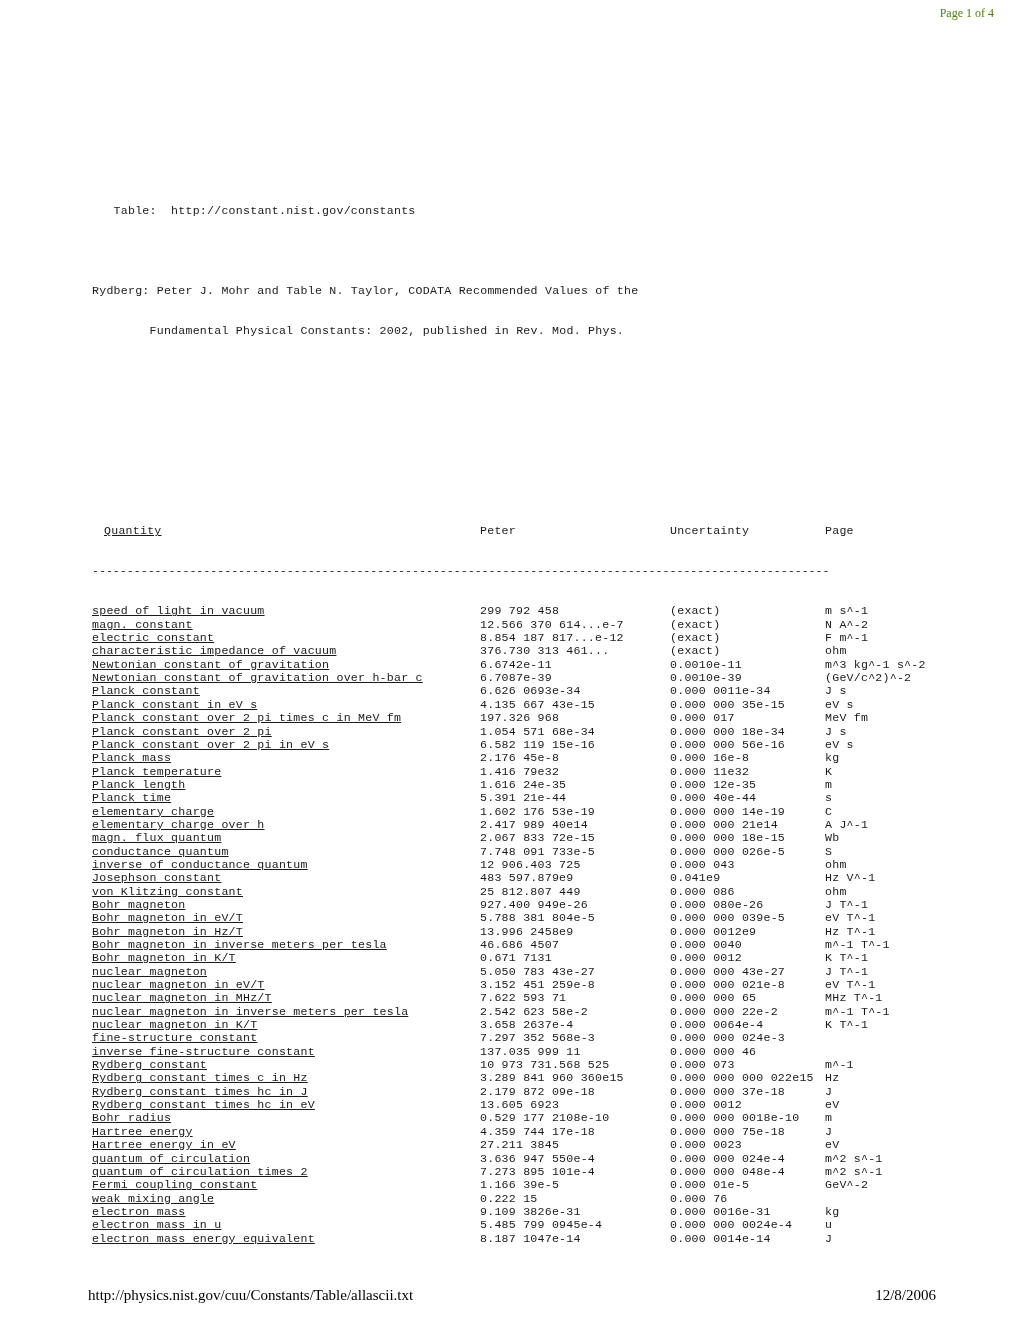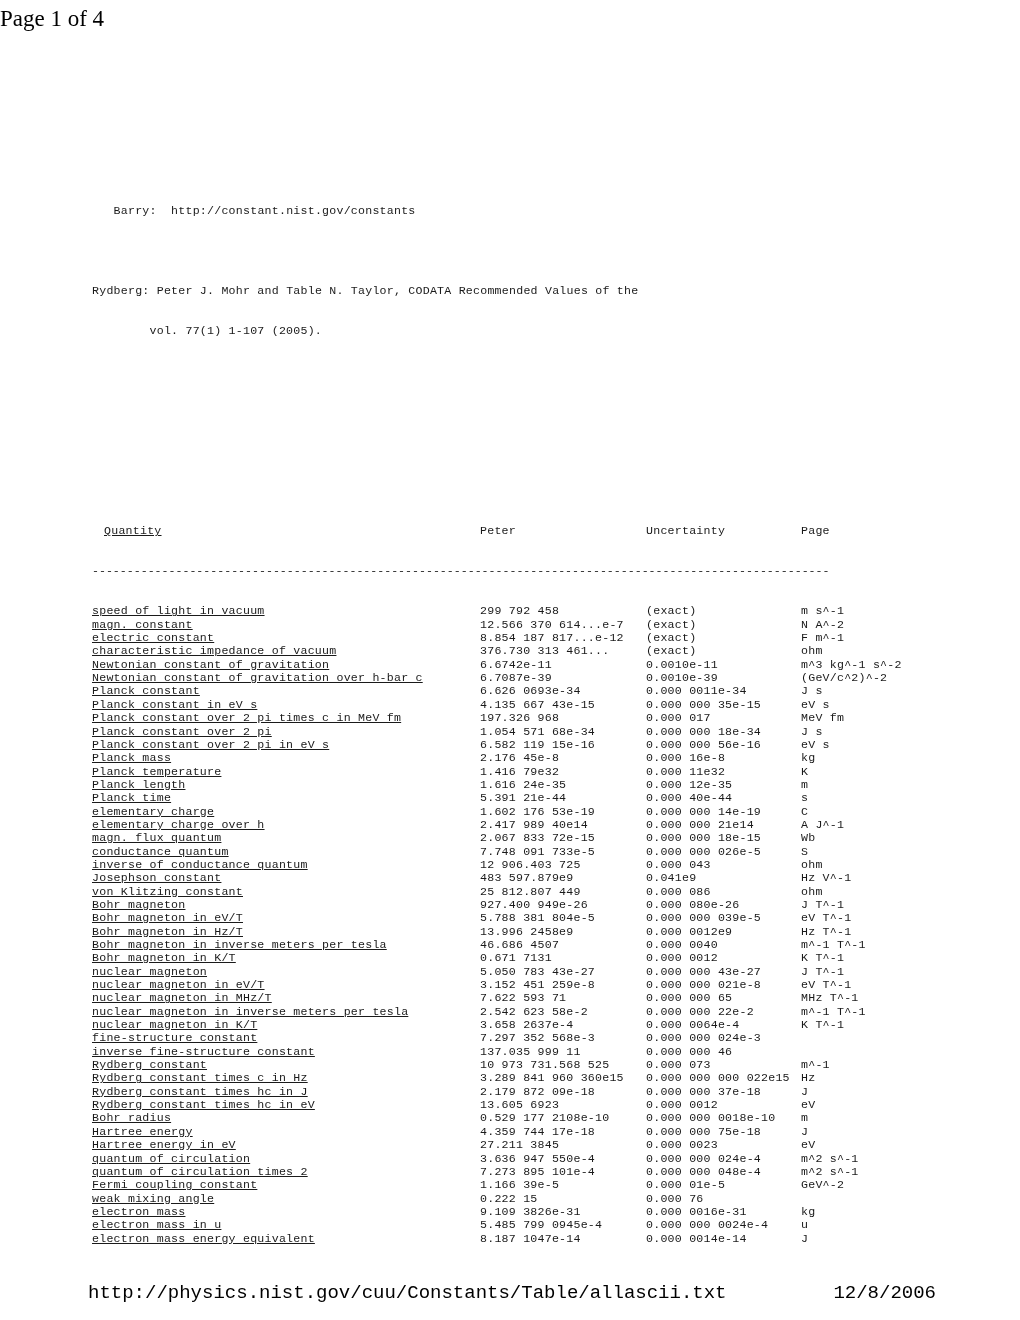--- a/index.html
+++ b/index.html
@@ -15,36 +15,36 @@
     background: #ffffff;
     overflow: hidden;
   }
 
   
   .print-header {
     position: absolute;
     top: 6px;
     left: 0;
     right: 26px;
-    text-align: left;
+    text-align: right;
     font-family: "Liberation Serif", "DejaVu Serif", serif;
-    font-size: 23px;
-    color: #000000;
+    font-size: 12px;
+    color: #4d7c0f;
     white-space: pre;
   }
   .print-footer {
     position: absolute;
     bottom: 16px;
     left: 88px;
     right: 84px;
     display: flex;
     justify-content: space-between;
     align-items: baseline;
-    font-family: Liberation Mono, monospace;
-    font-size: 19px;
+    font-family: Liberation Serif, serif;
+    font-size: 15px;
     color: #000000;
     white-space: pre;
   }
 
   
   .doc {
     position: absolute;
     top: 84px;
     left: 92px;
     width: 900px;
@@ -63,41 +63,41 @@
   .tbl { display: block; }
   .row { display: block; height: 13.35px; }
   .c-qty, .c-val, .c-unc, .c-unit {
     display: inline-block;
     vertical-align: top;
     white-space: pre;
     overflow: visible;
   }
   .c-qty  { width: 388px; text-decoration: underline; }
   .c-val  { width: 166px; }
-  .c-unc  { width: 155px; }
+  .c-unc  { width: 155px; margin-left: 24px; }
   .c-unit { width: 180px; }
 
   .hdr .c-qty  { text-indent: 12px; }
   .rule { display: block; height: 13.35px; letter-spacing: 0; }
 </style>
 </head>
 <body>
 
 <div class="page">
 
   <div class="print-header">Page 1 of 4</div>
 
   <div class="doc">
 
     <span class="blank"></span>
     <span class="blank"></span>
-    <span class="meta-line">   <span>Barry:</span>  <span>http://constant.nist.gov/constants</span></span>
+    <span class="meta-line">   <span>Table:</span>  <span>http://constant.nist.gov/constants</span></span>
     <span class="blank"></span>
     <span class="meta-line"><span>Rydberg:</span> <span>Peter J. Mohr and Table N. Taylor, CODATA Recommended Values of the</span></span>
-    <span class="meta-line">        <span>vol. 77(1) 1-107 (2005).</span></span>
+    <span class="meta-line">        <span>Fundamental Physical Constants: 2002, published in Rev. Mod. Phys.</span></span>
     <span class="blank"></span>
     <span class="blank"></span>
     <span class="blank"></span>
 
     <div class="tbl">
       <span class="row hdr"><span class="c-qty">Quantity</span><span class="c-val">Peter</span><span class="c-unc">Uncertainty</span><span class="c-unit">Page</span></span>
       <span class="rule">----------------------------------------------------------------------------------------------------------</span>
       <div id="rows-container"><span class="row"><span class="c-qty">speed of light in vacuum</span><span class="c-val">299 792 458</span><span class="c-unc">(exact)</span><span class="c-unit">m s^-1</span></span><span class="row"><span class="c-qty">magn. constant</span><span class="c-val">12.566 370 614...e-7</span><span class="c-unc">(exact)</span><span class="c-unit">N A^-2</span></span><span class="row"><span class="c-qty">electric constant</span><span class="c-val">8.854 187 817...e-12</span><span class="c-unc">(exact)</span><span class="c-unit">F m^-1</span></span><span class="row"><span class="c-qty">characteristic impedance of vacuum</span><span class="c-val">376.730 313 461...</span><span class="c-unc">(exact)</span><span class="c-unit">ohm</span></span><span class="row"><span class="c-qty">Newtonian constant of gravitation</span><span class="c-val">6.6742e-11</span><span class="c-unc">0.0010e-11</span><span class="c-unit">m^3 kg^-1 s^-2</span></span><span class="row"><span class="c-qty">Newtonian constant of gravitation over h-bar c</span><span class="c-val">6.7087e-39</span><span class="c-unc">0.0010e-39</span><span class="c-unit">(GeV/c^2)^-2</span></span><span class="row"><span class="c-qty">Planck constant</span><span class="c-val">6.626 0693e-34</span><span class="c-unc">0.000 0011e-34</span><span class="c-unit">J s</span></span><span class="row"><span class="c-qty">Planck constant in eV s</span><span class="c-val">4.135 667 43e-15</span><span class="c-unc">0.000 000 35e-15</span><span class="c-unit">eV s</span></span><span class="row"><span class="c-qty">Planck constant over 2 pi times c in MeV fm</span><span class="c-val">197.326 968</span><span class="c-unc">0.000 017</span><span class="c-unit">MeV fm</span></span><span class="row"><span class="c-qty">Planck constant over 2 pi</span><span class="c-val">1.054 571 68e-34</span><span class="c-unc">0.000 000 18e-34</span><span class="c-unit">J s</span></span><span class="row"><span class="c-qty">Planck constant over 2 pi in eV s</span><span class="c-val">6.582 119 15e-16</span><span class="c-unc">0.000 000 56e-16</span><span class="c-unit">eV s</span></span><span class="row"><span class="c-qty">Planck mass</span><span class="c-val">2.176 45e-8</span><span class="c-unc">0.000 16e-8</span><span class="c-unit">kg</span></span><span class="row"><span class="c-qty">Planck temperature</span><span class="c-val">1.416 79e32</span><span class="c-unc">0.000 11e32</span><span class="c-unit">K</span></span><span class="row"><span class="c-qty">Planck length</span><span class="c-val">1.616 24e-35</span><span class="c-unc">0.000 12e-35</span><span class="c-unit">m</span></span><span class="row"><span class="c-qty">Planck time</span><span class="c-val">5.391 21e-44</span><span class="c-unc">0.000 40e-44</span><span class="c-unit">s</span></span><span class="row"><span class="c-qty">elementary charge</span><span class="c-val">1.602 176 53e-19</span><span class="c-unc">0.000 000 14e-19</span><span class="c-unit">C</span></span><span class="row"><span class="c-qty">elementary charge over h</span><span class="c-val">2.417 989 40e14</span><span class="c-unc">0.000 000 21e14</span><span class="c-unit">A J^-1</span></span><span class="row"><span class="c-qty">magn. flux quantum</span><span class="c-val">2.067 833 72e-15</span><span class="c-unc">0.000 000 18e-15</span><span class="c-unit">Wb</span></span><span class="row"><span class="c-qty">conductance quantum</span><span class="c-val">7.748 091 733e-5</span><span class="c-unc">0.000 000 026e-5</span><span class="c-unit">S</span></span><span class="row"><span class="c-qty">inverse of conductance quantum</span><span class="c-val">12 906.403 725</span><span class="c-unc">0.000 043</span><span class="c-unit">ohm</span></span><span class="row"><span class="c-qty">Josephson constant</span><span class="c-val">483 597.879e9</span><span class="c-unc">0.041e9</span><span class="c-unit">Hz V^-1</span></span><span class="row"><span class="c-qty">von Klitzing constant</span><span class="c-val">25 812.807 449</span><span class="c-unc">0.000 086</span><span class="c-unit">ohm</span></span><span class="row"><span class="c-qty">Bohr magneton</span><span class="c-val">927.400 949e-26</span><span class="c-unc">0.000 080e-26</span><span class="c-unit">J T^-1</span></span><span class="row"><span class="c-qty">Bohr magneton in eV/T</span><span class="c-val">5.788 381 804e-5</span><span class="c-unc">0.000 000 039e-5</span><span class="c-unit">eV T^-1</span></span><span class="row"><span class="c-qty">Bohr magneton in Hz/T</span><span class="c-val">13.996 2458e9</span><span class="c-unc">0.000 0012e9</span><span class="c-unit">Hz T^-1</span></span><span class="row"><span class="c-qty">Bohr magneton in inverse meters per tesla</span><span class="c-val">46.686 4507</span><span class="c-unc">0.000 0040</span><span class="c-unit">m^-1 T^-1</span></span><span class="row"><span class="c-qty">Bohr magneton in K/T</span><span class="c-val">0.671 7131</span><span class="c-unc">0.000 0012</span><span class="c-unit">K T^-1</span></span><span class="row"><span class="c-qty">nuclear magneton</span><span class="c-val">5.050 783 43e-27</span><span class="c-unc">0.000 000 43e-27</span><span class="c-unit">J T^-1</span></span><span class="row"><span class="c-qty">nuclear magneton in eV/T</span><span class="c-val">3.152 451 259e-8</span><span class="c-unc">0.000 000 021e-8</span><span class="c-unit">eV T^-1</span></span><span class="row"><span class="c-qty">nuclear magneton in MHz/T</span><span class="c-val">7.622 593 71</span><span class="c-unc">0.000 000 65</span><span class="c-unit">MHz T^-1</span></span><span class="row"><span class="c-qty">nuclear magneton in inverse meters per tesla</span><span class="c-val">2.542 623 58e-2</span><span class="c-unc">0.000 000 22e-2</span><span class="c-unit">m^-1 T^-1</span></span><span class="row"><span class="c-qty">nuclear magneton in K/T</span><span class="c-val">3.658 2637e-4</span><span class="c-unc">0.000 0064e-4</span><span class="c-unit">K T^-1</span></span><span class="row"><span class="c-qty">fine-structure constant</span><span class="c-val">7.297 352 568e-3</span><span class="c-unc">0.000 000 024e-3</span><span class="c-unit"></span></span><span class="row"><span class="c-qty">inverse fine-structure constant</span><span class="c-val">137.035 999 11</span><span class="c-unc">0.000 000 46</span><span class="c-unit"></span></span><span class="row"><span class="c-qty">Rydberg constant</span><span class="c-val">10 973 731.568 525</span><span class="c-unc">0.000 073</span><span class="c-unit">m^-1</span></span><span class="row"><span class="c-qty">Rydberg constant times c in Hz</span><span class="c-val">3.289 841 960 360e15</span><span class="c-unc">0.000 000 000 022e15</span><span class="c-unit">Hz</span></span><span class="row"><span class="c-qty">Rydberg constant times hc in J</span><span class="c-val">2.179 872 09e-18</span><span class="c-unc">0.000 000 37e-18</span><span class="c-unit">J</span></span><span class="row"><span class="c-qty">Rydberg constant times hc in eV</span><span class="c-val">13.605 6923</span><span class="c-unc">0.000 0012</span><span class="c-unit">eV</span></span><span class="row"><span class="c-qty">Bohr radius</span><span class="c-val">0.529 177 2108e-10</span><span class="c-unc">0.000 000 0018e-10</span><span class="c-unit">m</span></span><span class="row"><span class="c-qty">Hartree energy</span><span class="c-val">4.359 744 17e-18</span><span class="c-unc">0.000 000 75e-18</span><span class="c-unit">J</span></span><span class="row"><span class="c-qty">Hartree energy in eV</span><span class="c-val">27.211 3845</span><span class="c-unc">0.000 0023</span><span class="c-unit">eV</span></span><span class="row"><span class="c-qty">quantum of circulation</span><span class="c-val">3.636 947 550e-4</span><span class="c-unc">0.000 000 024e-4</span><span class="c-unit">m^2 s^-1</span></span><span class="row"><span class="c-qty">quantum of circulation times 2</span><span class="c-val">7.273 895 101e-4</span><span class="c-unc">0.000 000 048e-4</span><span class="c-unit">m^2 s^-1</span></span><span class="row"><span class="c-qty">Fermi coupling constant</span><span class="c-val">1.166 39e-5</span><span class="c-unc">0.000 01e-5</span><span class="c-unit">GeV^-2</span></span><span class="row"><span class="c-qty">weak mixing angle</span><span class="c-val">0.222 15</span><span class="c-unc">0.000 76</span><span class="c-unit"></span></span><span class="row"><span class="c-qty">electron mass</span><span class="c-val">9.109 3826e-31</span><span class="c-unc">0.000 0016e-31</span><span class="c-unit">kg</span></span><span class="row"><span class="c-qty">electron mass in u</span><span class="c-val">5.485 799 0945e-4</span><span class="c-unc">0.000 000 0024e-4</span><span class="c-unit">u</span></span><span class="row"><span class="c-qty">electron mass energy equivalent</span><span class="c-val">8.187 1047e-14</span><span class="c-unc">0.000 0014e-14</span><span class="c-unit">J</span></span></div>
     </div>
 

